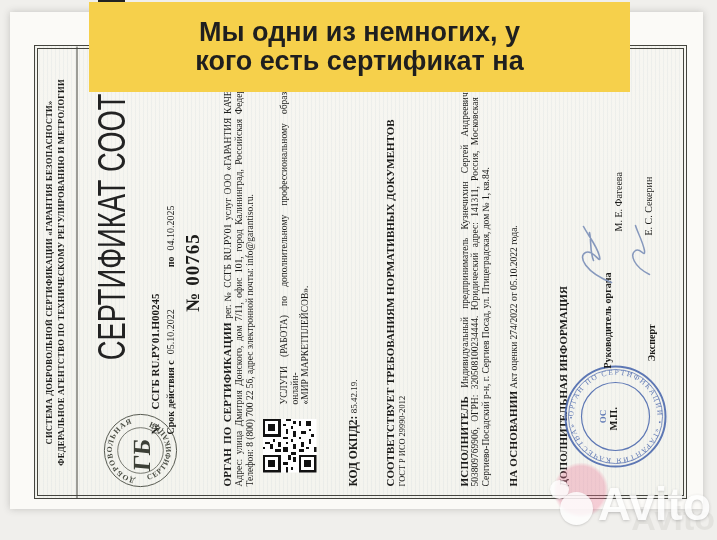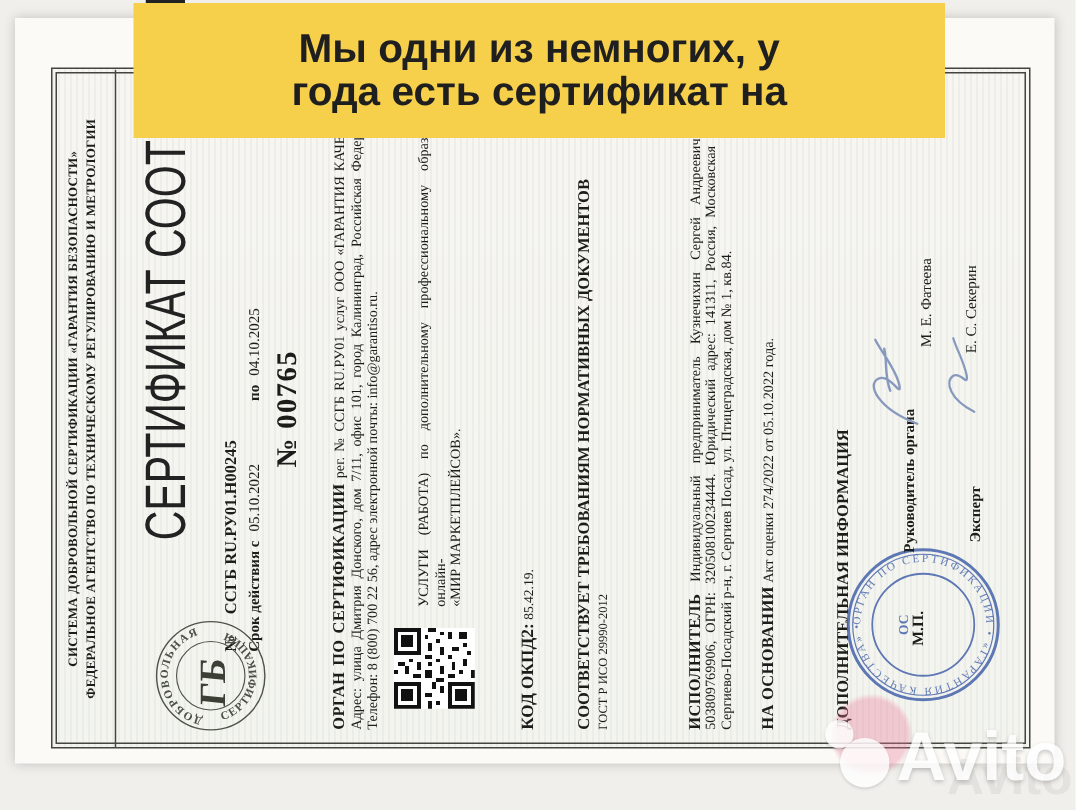--- a/index.html
+++ b/index.html
@@ -266,21 +266,21 @@
           <div class="sig-name name-exp">Е. С. Секерин</div>
         </div>
 
       </div>
     </div>
   </div>
 </div>
 
 <div class="banner">
   <div>Мы одни из немногих, у</div>
-  <div>года есть сертификат на</div>
+  <div>кого есть сертификат на</div>
 </div>
 
 <div class="pink-blob"></div>
 <div class="wm-echo">Avito</div>
 <div class="watermark">
   <div class="wm-circles">
     <div class="wm-c1"></div>
       <div class="wm-c2"></div>
   </div>
   <div class="wm-text">Avito</div>

